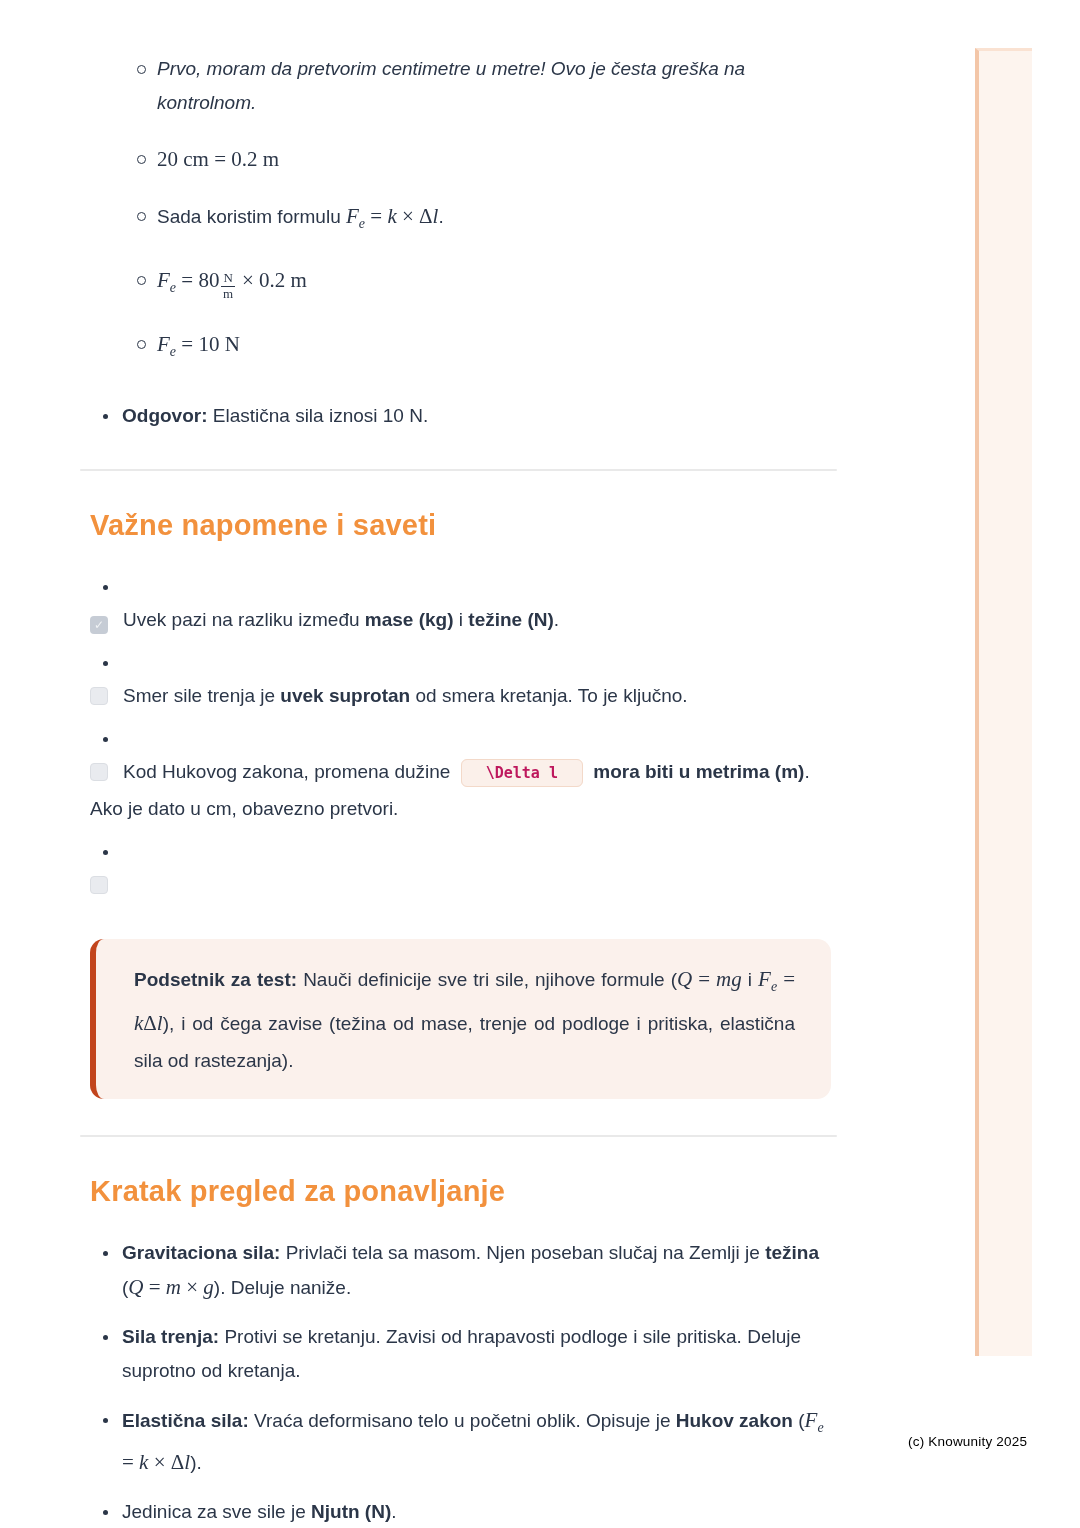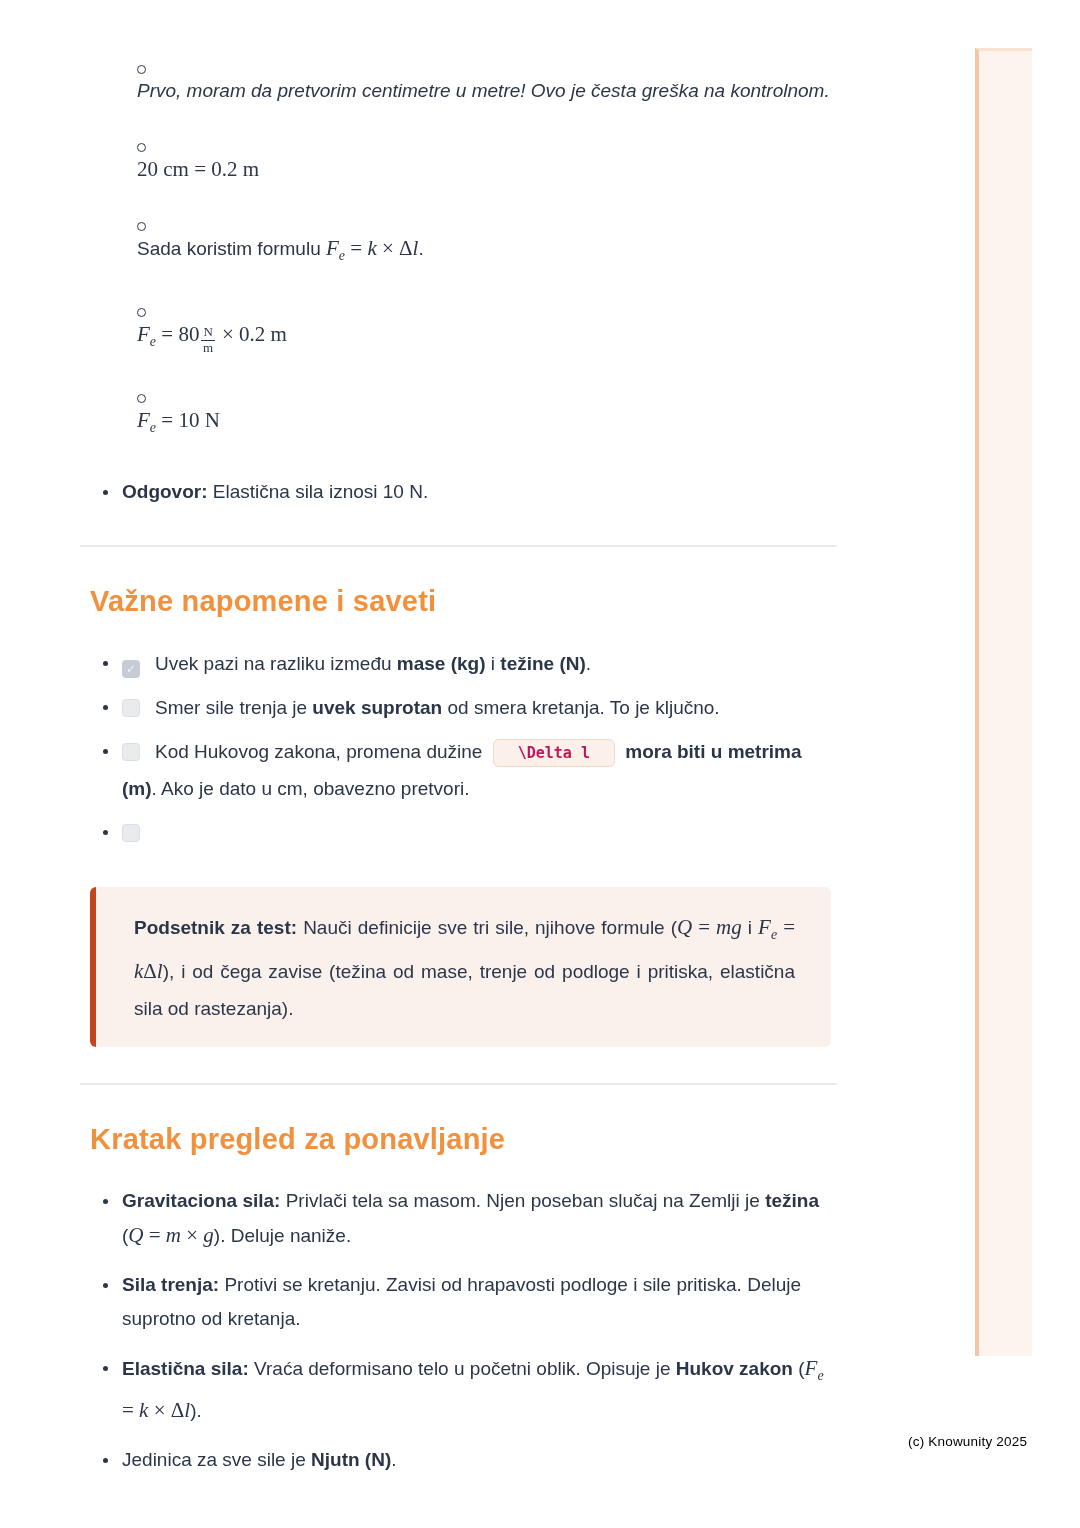--- a/index.html
+++ b/index.html
@@ -17,21 +17,21 @@
     box-sizing:border-box;
   }
 
   .content { position:absolute; left:90px; top:52px; width:741px; font-size:19px; line-height:34px; }
 
   .row { display:flex; }
   .marker-col { flex:0 0 32px; }
   .dot { width:5px; height:5px; border-radius:50%; background:#2B3648; margin:15px 0 0 13px; }
   .text-col { flex:1; min-width:0; }
 
-  .sub-row { margin-left:47px; display:flex; margin-bottom:22px;flex-direction:column; }
+  .sub-row { margin-left:47px; display:flex; margin-bottom:22px; }
   .sub-marker { flex:0 0 20px; }
   .ring { width:9px; height:9px; border:1.5px solid #2B3648; border-radius:50%; margin-top:13px; box-sizing:border-box; }
 
   .bold { font-weight:700; }
 
   
   .seg-n {}
   .seg-b { font-weight:700; }
   .seg-i { font-style:italic; }
   .seg-m  { font-family:"Liberation Serif","DejaVu Serif",serif; font-size:21px; }
@@ -50,32 +50,32 @@
   .frac .den { display:block; }
 
   .divider { height:2px; background:#E9E9E9; margin:36px 0 0 -10px; width:757px; border-radius:2px; }
 
   .section-heading {
     color:#F2913D; font-size:29px; line-height:32px; font-weight:700;
     margin:38px 0 29px 0; letter-spacing:0.2px;
   }
 
   
-  .check-row { margin-bottom:9px; line-height:35px; }
+  .check-row { margin-bottom:9px; line-height:35px;flex-direction:column; }
   .checkbox {
     display:inline-block; width:18px; height:18px; border-radius:4px;
     vertical-align:-3px; margin-right:15px; box-sizing:border-box;
   }
   .checkbox.unchecked { background:#E9EBEF; border:1px solid #DBDEE3; }
   .checkbox.checked   { background:#C6CCD5; text-align:center; font-size:12px; line-height:18px; color:#F2F4F6; font-weight:700; }
   .checkbox.checked::after { content:"✓"; }
 
   
   .callout {
-    margin-top:37px; background:#FBF1EC; border-left:6px solid #C2451D; border-radius:6px;
+    margin-top:37px; background:#FBF1EC; border-left:6px solid #C2451D; border-radius:14px;
     padding:22px 36px 20px 38px; text-align:justify; line-height:37px;
   }
 
   
   .review-row { margin-bottom:15px; line-height:34px; }
   .answer-row { margin-top:11px; }
   .solution-title-row { margin-bottom:13px; }
   .steps-block .sub-row:last-of-type { margin-bottom:30px; }
 
   .footer {

